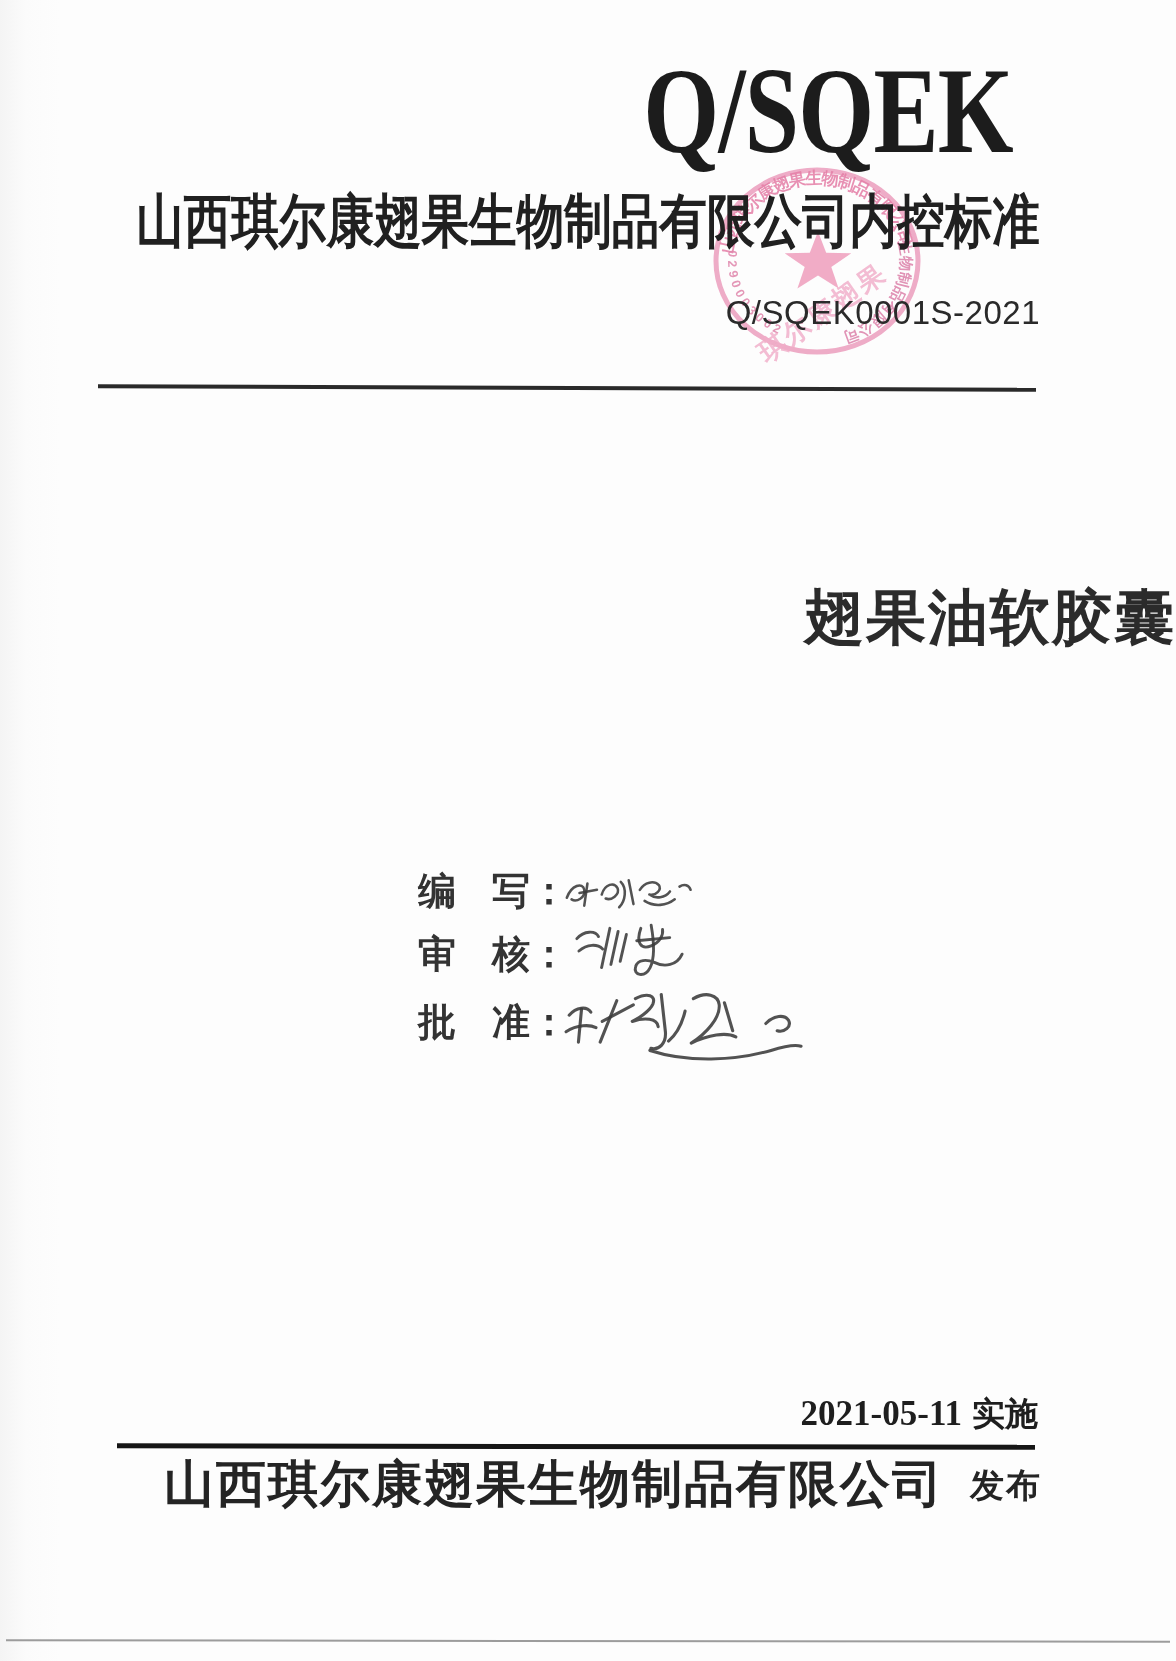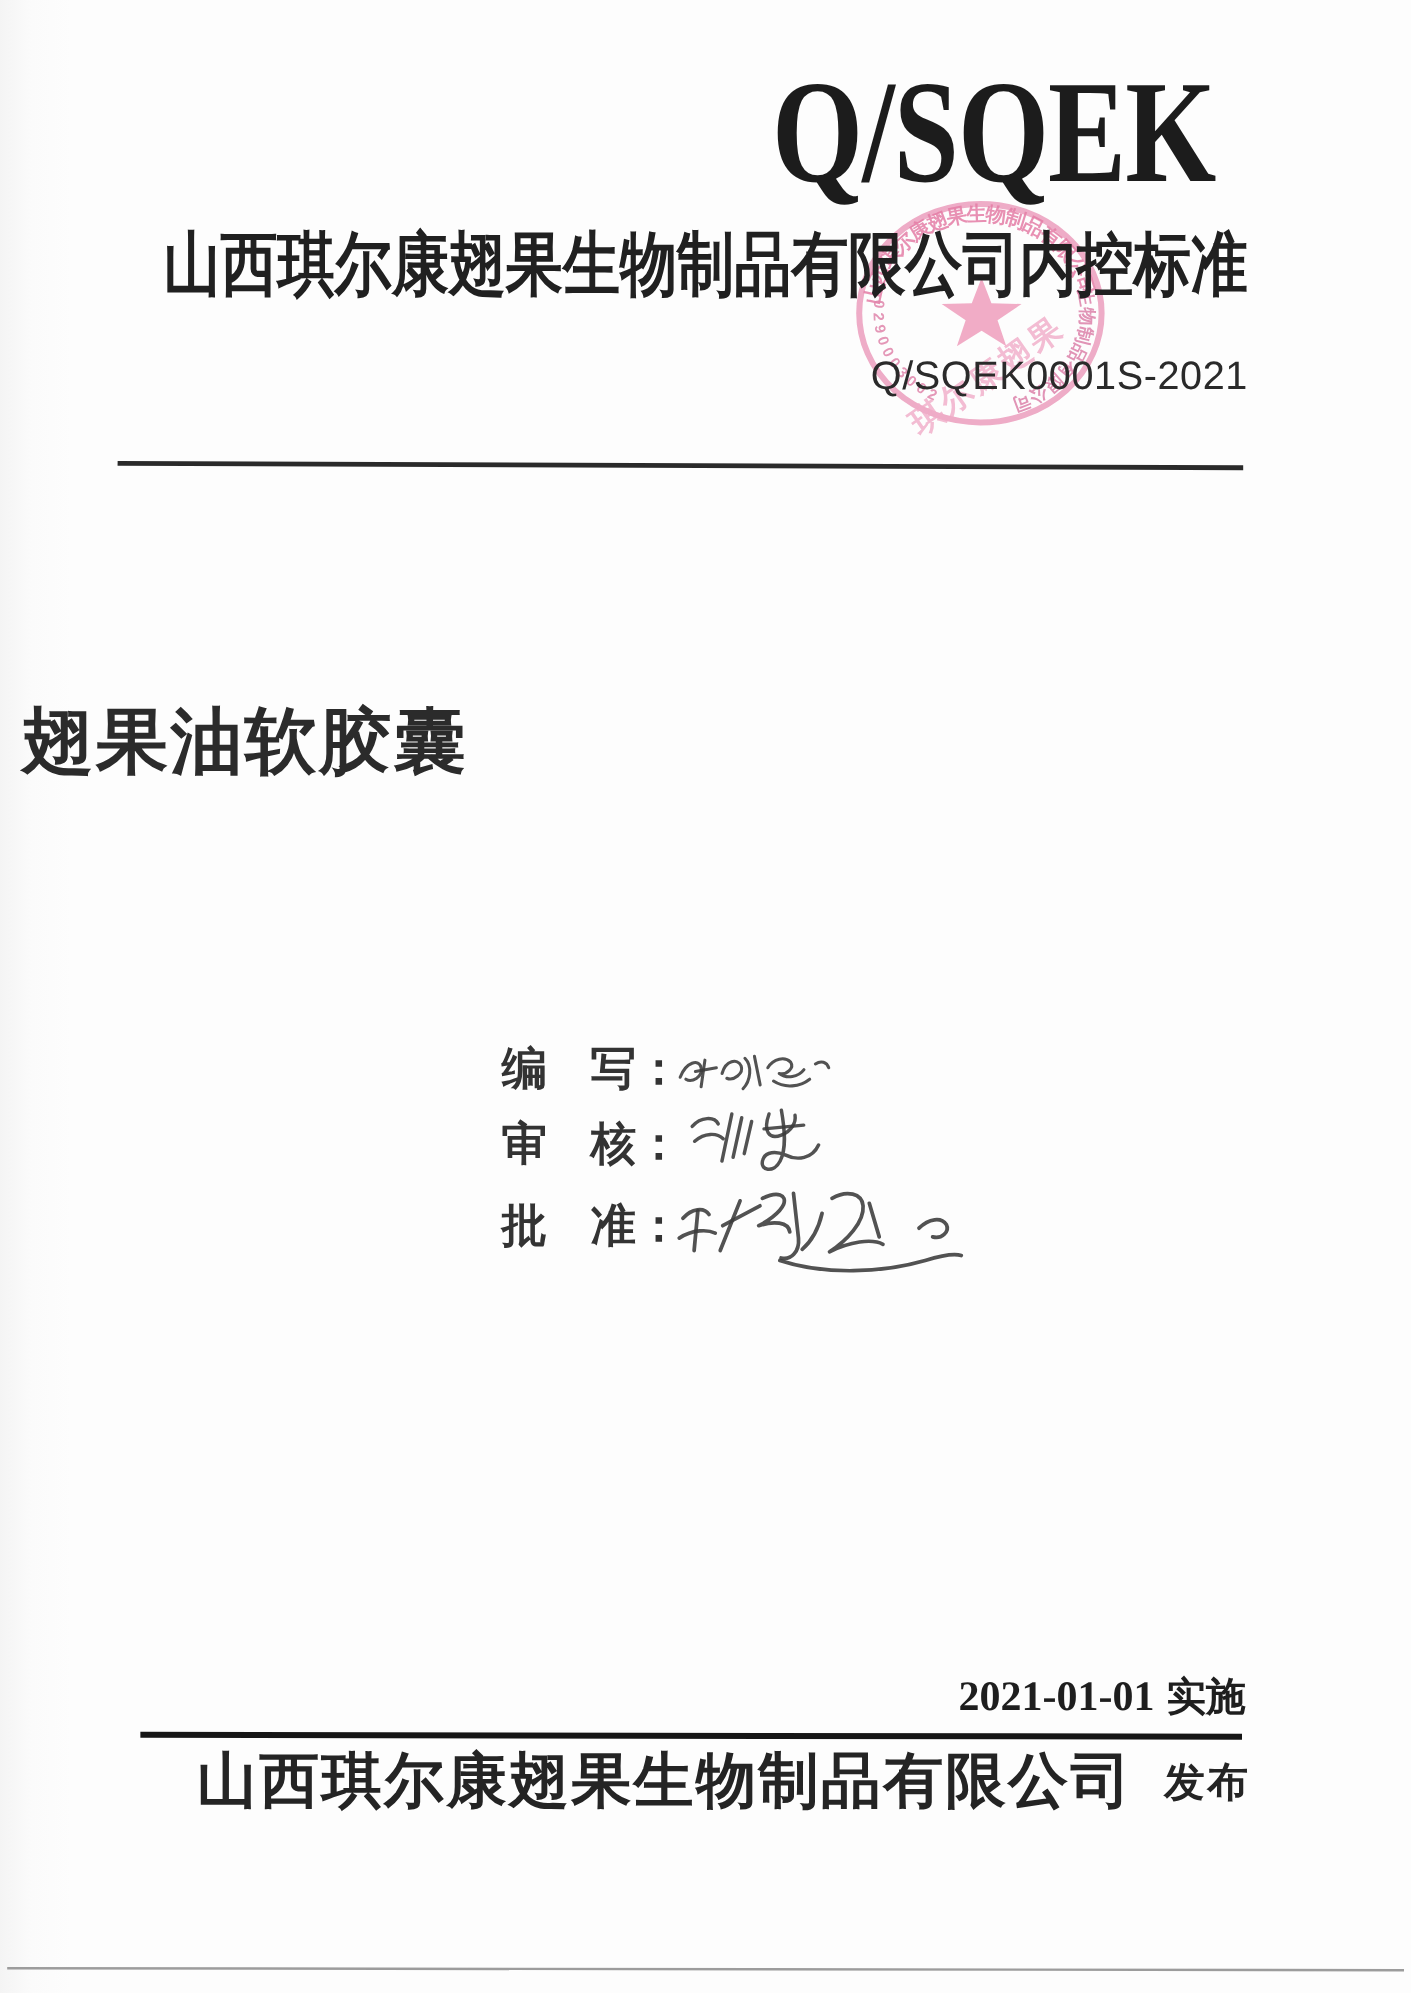--- a/index.html
+++ b/index.html
@@ -36,21 +36,21 @@
   }
   .stamp{position:absolute;left:702px;top:158px;z-index:2;opacity:0.92;}
   
   .rule{position:absolute;background:#222;}
   .rule-top{top:386px;left:98px;width:938px;height:4px;transform:rotate(0.22deg);background:#2a2a2a;}
   .rule-footer{top:1444px;left:117px;width:918px;height:5px;transform:rotate(0.10deg);background:#161616;}
   .rule-bottom{top:1640px;left:6px;width:1164px;height:2px;background:#9c9c9c;transform:rotate(0.08deg);}
   
   .doc-title{
     position:absolute;top:578px;left:0;right:0;margin:0;
-    text-align:left;text-indent:18px;
+    text-align:right;text-indent:18px;
     font-size:60px;font-weight:700;letter-spacing:2px;
     color:#2b2b2b;white-space:nowrap;
   }
   
   .sign-row{position:absolute;left:418px;height:40px;z-index:2;}
   .sign-label{
     display:flex;justify-content:space-between;width:150px;
     font-size:38px;font-weight:600;color:#333;line-height:1;
   }
   .sig-svg{position:absolute;}
@@ -171,21 +171,21 @@
       <path d="M99,14 L103,50 C104,61 97,68 89,66"></path>
       <path d="M122,30 C119,43 113,53 106,59"></path>
       <path d="M130,18 C142,11 154,14 155,24 C156,37 142,52 128,61 C144,53 162,50 171,55"></path>
       <path d="M160,22 L168,49"></path>
       <path d="M88,68 C125,80 170,78 205,68 C218,64 228,62 234,64"></path>
       <path d="M200,42 C208,34 218,33 222,39 C225,45 218,51 211,49"></path>
     </g>
   </svg>
 
   <div class="date-right">
-    <span>2021-01-01</span><span class="date-cjk">实施</span>
+    <span>2021-05-11</span><span class="date-cjk">实施</span>
   </div>
   <div class="rule rule-footer"></div>
 
   <div class="publisher-row">
     <span class="publisher">山西琪尔康翅果生物制品有限公司</span>
     <span class="publisher-suffix">发布</span>
   </div>
 
   <div class="rule rule-bottom"></div>
 </div>

